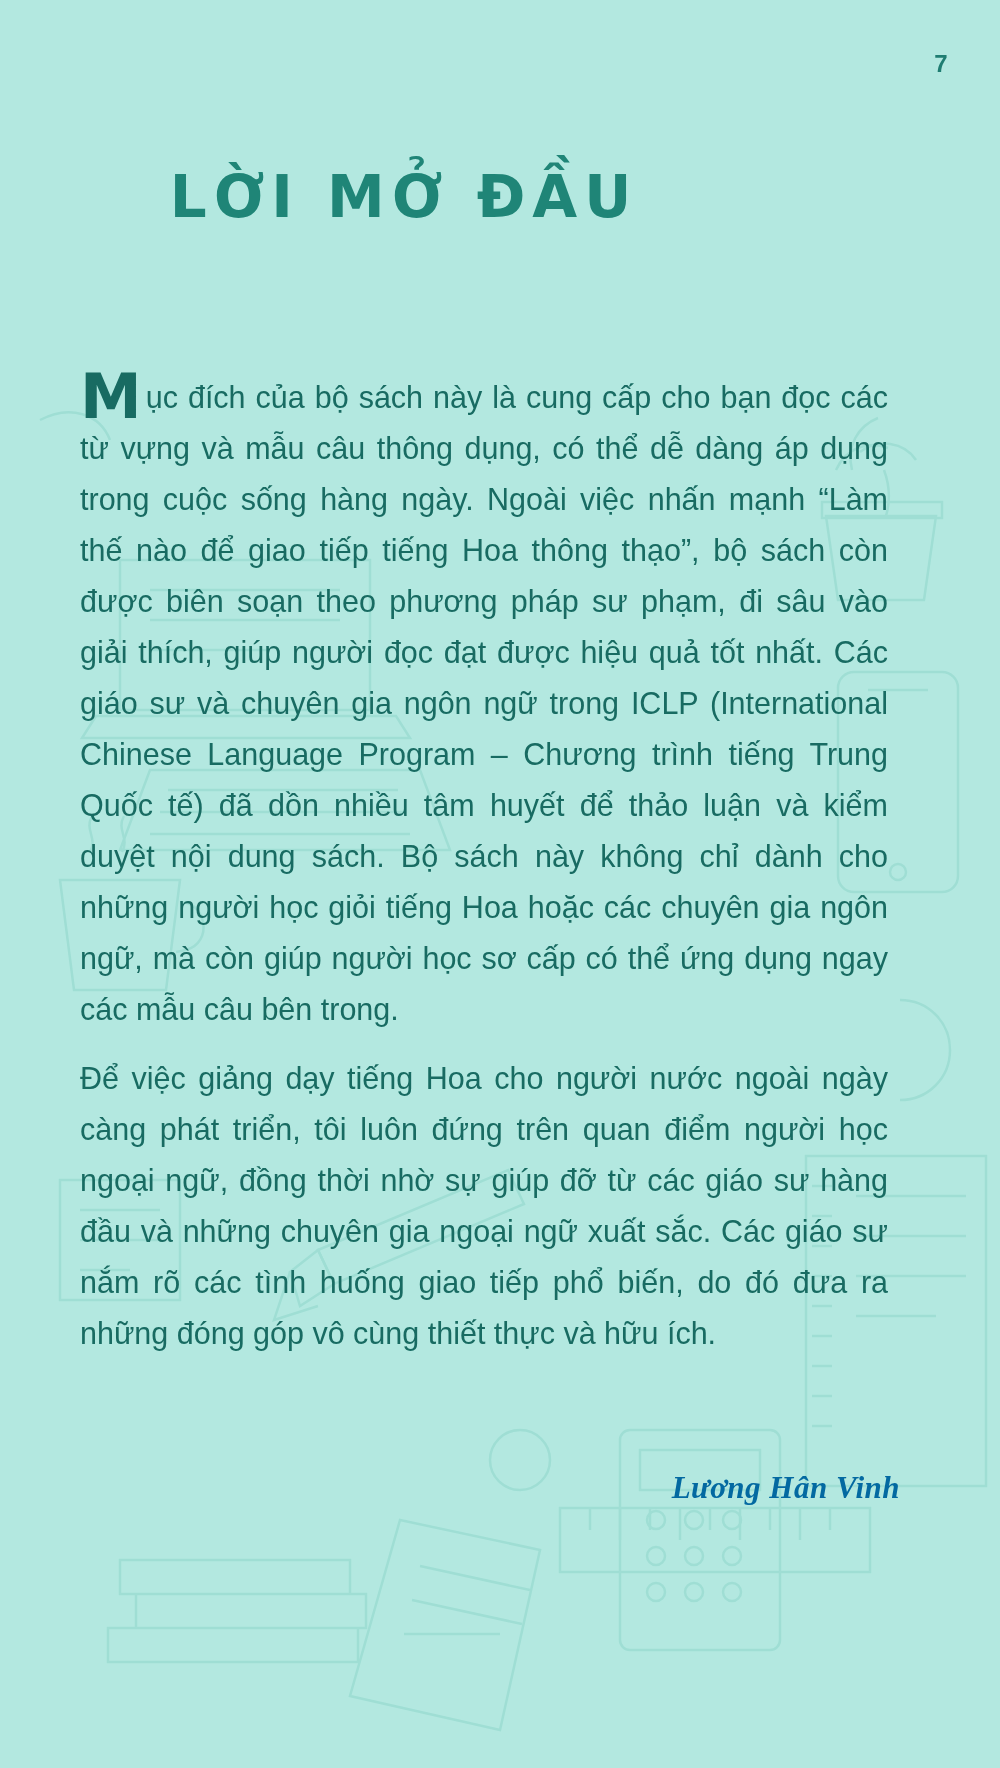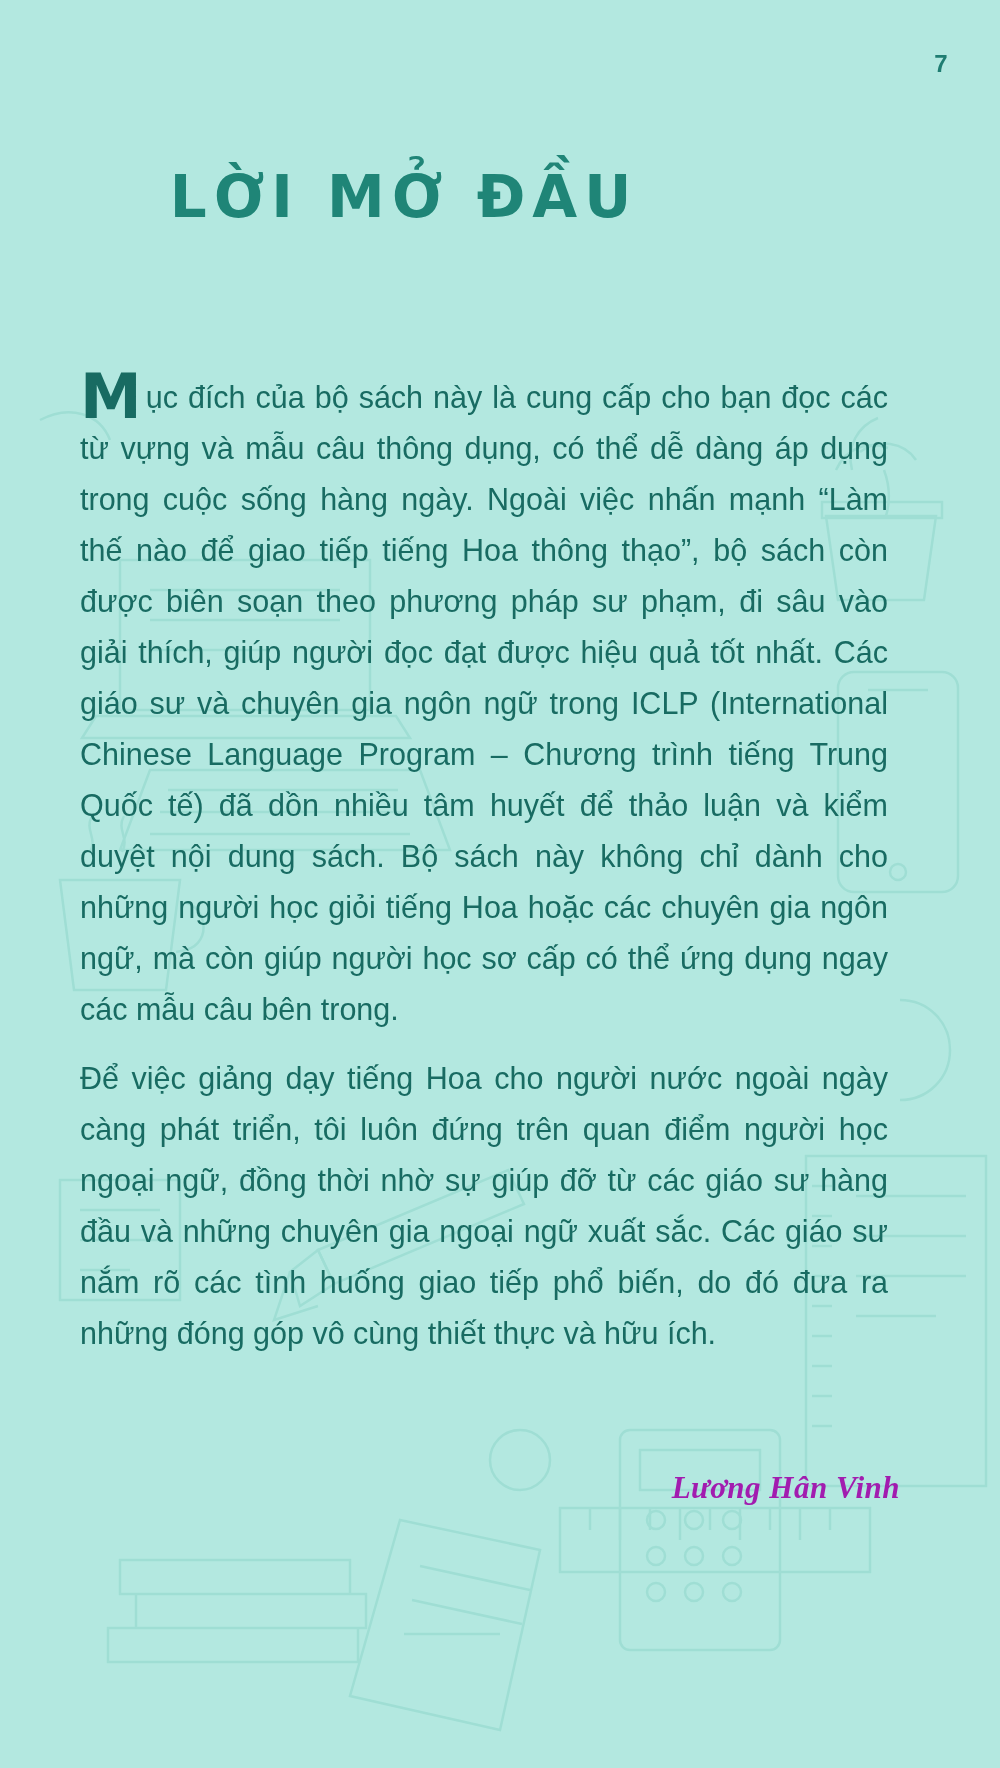--- a/index.html
+++ b/index.html
@@ -85,21 +85,21 @@
   }
 
   .signature {
     position: absolute;
     top: 1470px;
     right: 100px;
     font-family: "Liberation Serif", serif;
     font-style: italic;
     font-weight: bold;
     font-size: 31px;
-    color: #a21caf;
+    color: #0369a1;
     letter-spacing: 0.5px;
   }
 </style>
 </head>
 <body>
 
 <div class="page">
 
   <svg class="bg-art" width="1000" height="1768" viewBox="0 0 1000 1768" fill="none">
     <g stroke="#8fd6cb" stroke-width="2.5" fill="none">

